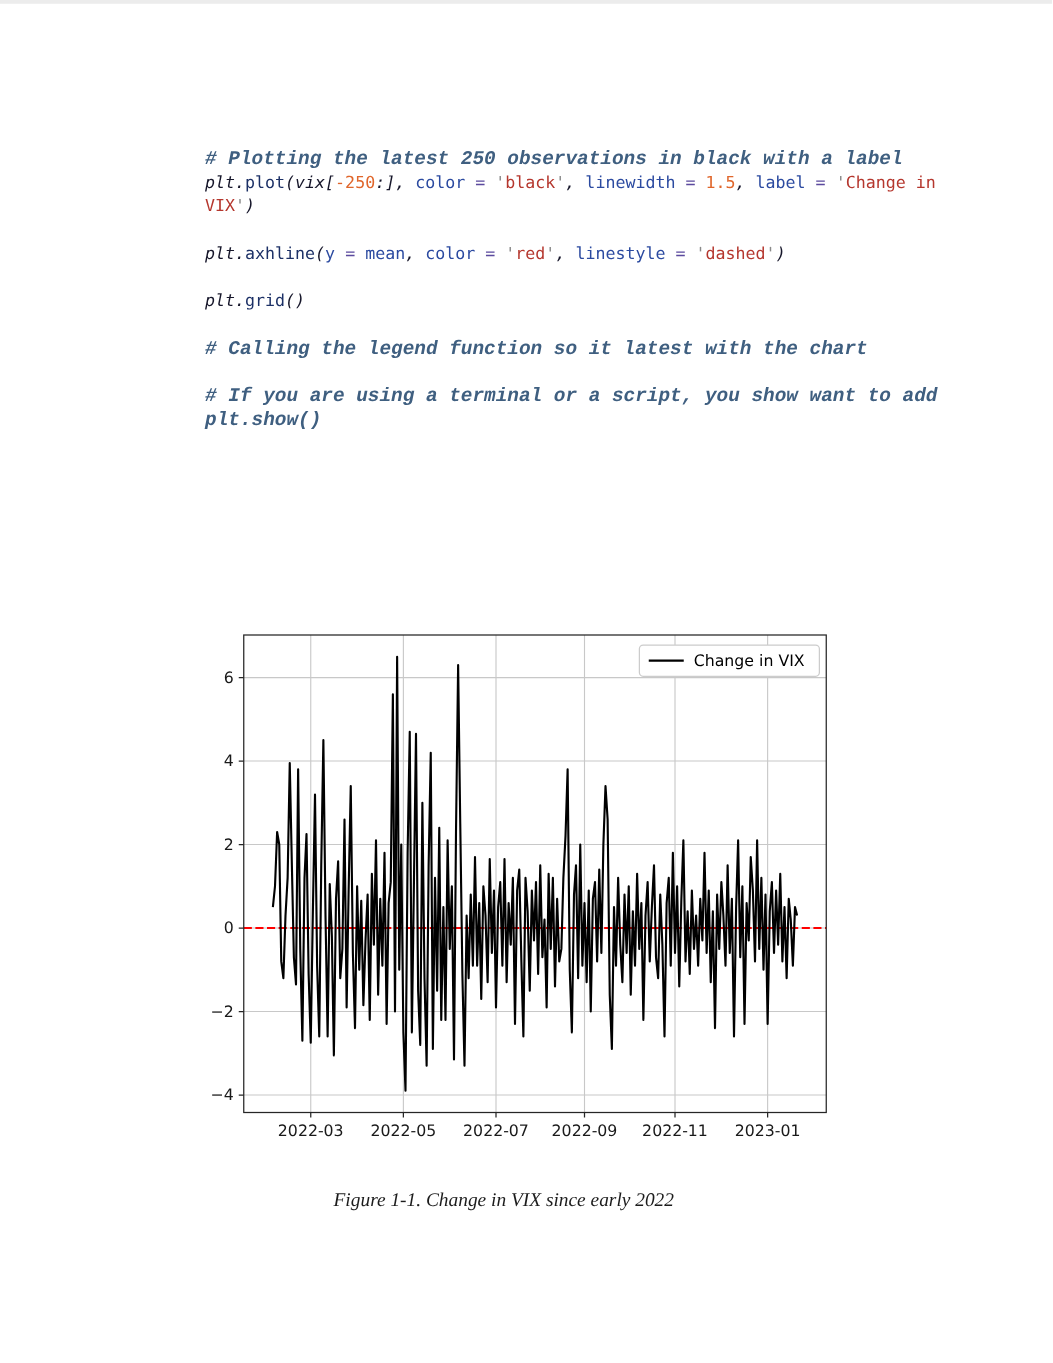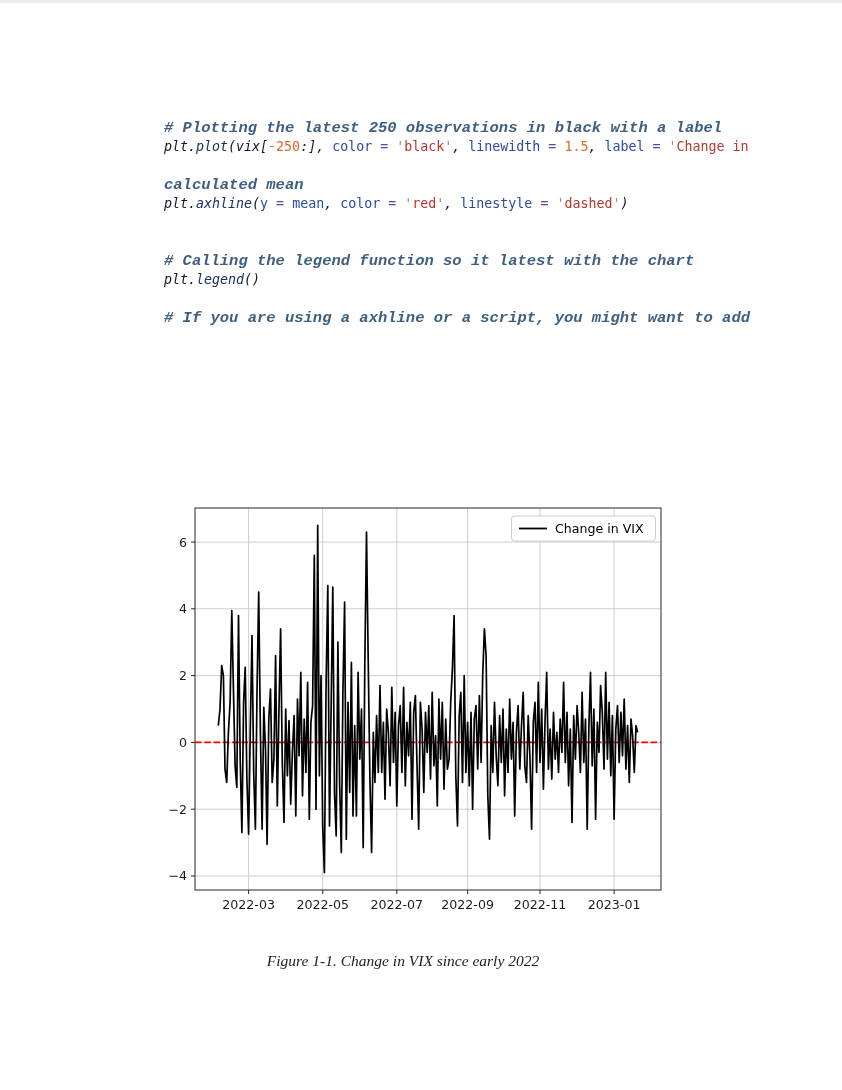--- a/index.html
+++ b/index.html
@@ -7,50 +7,51 @@
         font-family:"DejaVu Sans", sans-serif;}
   .top-strip{position:absolute;left:0;top:0;width:842px;height:3px;background:#ececec;}
 
   
   .code-block{position:absolute;left:140px;top:118px;width:640px;
               font-family:"DejaVu Sans Mono", monospace;font-size:13.3px;line-height:19px;margin-left:24px;}
   .code-line{height:19px;white-space:pre;}
   .seg-com{color:var(--c-comment);font-family:"Liberation Mono", monospace;
            font-style:italic;font-weight:600;font-size:15.5px;}
   .seg-base{color:var(--c-base);font-style:italic;}
-  .seg-meth{color:var(--c-method);font-style:italic;}
+  .seg-meth{color:var(--c-method);}
   .seg-name{color:var(--c-name);}
   .seg-num{color:var(--c-number);}
   .seg-str{color:var(--c-string);}
   .seg-q{color:var(--c-quote);}
   .seg-op{color:var(--c-operator);}
 
   
   .figure{position:absolute;left:165px;top:500px;width:500px;height:430px;}
   .caption{position:absolute;left:0;top:952px;width:806px;text-align:center;
            font-family:"Liberation Serif", serif;font-style:italic;font-size:15.5px;color:#1c1c1c;}
 </style>
 </head>
 <body>
 
 <div class="page">
   <div class="top-strip"></div>
 
   <div class="code-block">
       <div class="code-line"><span class="seg-com"># Plotting the latest 250 observations in black with a label</span></div>
       <div class="code-line"><span class="seg-base">plt.</span><span class="seg-meth">plot</span><span class="seg-base">(vix[</span><span class="seg-num">-250</span><span class="seg-base">:], </span><span class="seg-name">color</span><span class="seg-op"> = </span><span class="seg-q">'</span><span class="seg-str">black</span><span class="seg-q">'</span><span class="seg-base">, </span><span class="seg-name">linewidth</span><span class="seg-op"> = </span><span class="seg-num">1.5</span><span class="seg-base">, </span><span class="seg-name">label</span><span class="seg-op"> = </span><span class="seg-q">'</span><span class="seg-str">Change in</span></div>
+      <div class="code-line"><span class="seg-str">VIX</span><span class="seg-q">'</span><span class="seg-base">)</span></div>
       <div class="code-line"></div>
-      <div class="code-line"><span class="seg-com">calculated mean</span></div>
       <div class="code-line"><span class="seg-base">plt.</span><span class="seg-meth">axhline</span><span class="seg-base">(</span><span class="seg-name">y</span><span class="seg-op"> = </span><span class="seg-name">mean</span><span class="seg-base">, </span><span class="seg-name">color</span><span class="seg-op"> = </span><span class="seg-q">'</span><span class="seg-str">red</span><span class="seg-q">'</span><span class="seg-base">, </span><span class="seg-name">linestyle</span><span class="seg-op"> = </span><span class="seg-q">'</span><span class="seg-str">dashed</span><span class="seg-q">'</span><span class="seg-base">)</span></div>
       <div class="code-line"></div>
+      <div class="code-line"><span class="seg-base">plt.</span><span class="seg-meth">grid</span><span class="seg-base">()</span></div>
       <div class="code-line"></div>
       <div class="code-line"><span class="seg-com"># Calling the legend function so it latest with the chart</span></div>
-      <div class="code-line"><span class="seg-base">plt.</span><span class="seg-meth">legend</span><span class="seg-base">()</span></div>
       <div class="code-line"></div>
-      <div class="code-line"><span class="seg-com"># If you are using a axhline or a script, you might want to add</span></div>
+      <div class="code-line"><span class="seg-com"># If you are using a terminal or a script, you show want to add</span></div>
+      <div class="code-line"><span class="seg-com">plt.show()</span></div>
     </div>
 
   <div class="figure">
     <svg id="chart-svg" width="500" height="430" viewBox="0 0 500 430">
         <g stroke="#c8c8c8" stroke-width="0.9" fill="none">
           <line x1="30" x2="496" y1="376.0" y2="376.0"></line>
           <line x1="30" x2="496" y1="309.2" y2="309.2"></line>
           <line x1="30" x2="496" y1="242.4" y2="242.4"></line>
           <line x1="30" x2="496" y1="175.6" y2="175.6"></line>
           <line x1="30" x2="496" y1="108.8" y2="108.8"></line>

